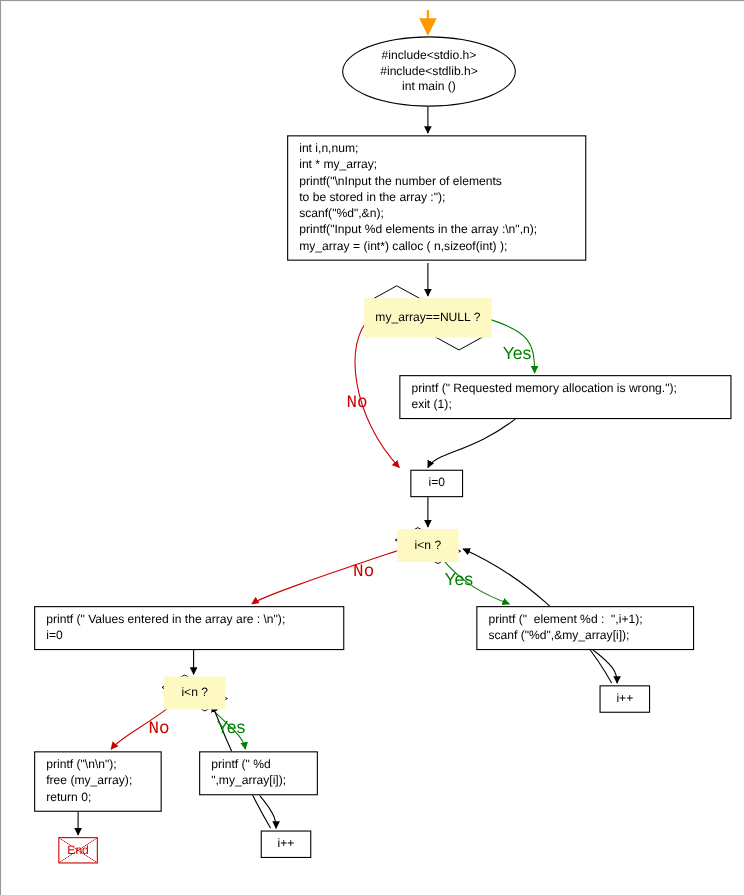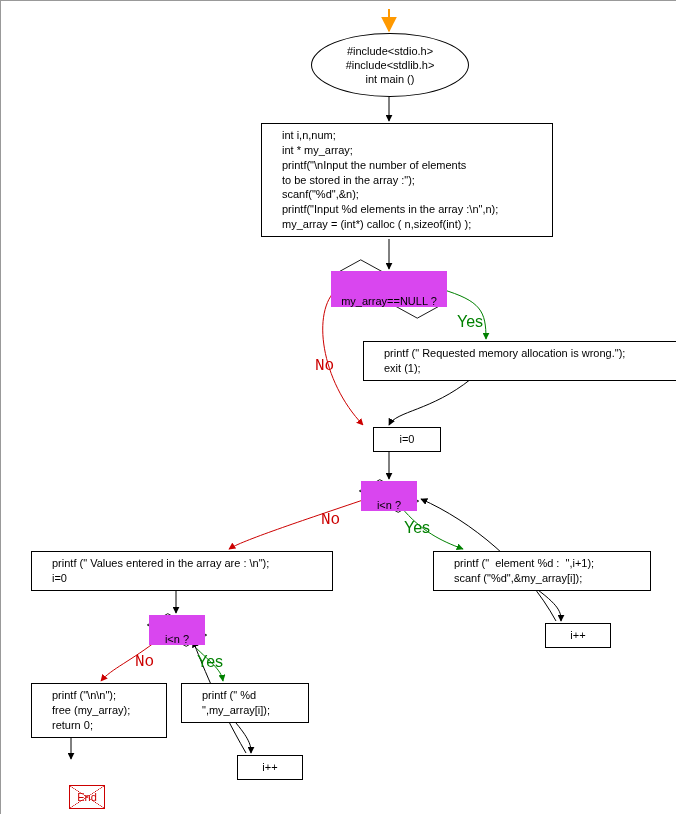--- a/index.html
+++ b/index.html
@@ -11,42 +11,42 @@
     color: #000;
     width: 676px;
     height: 814px;
     position: relative;
     border: 1px solid #999;
   }
   .node-rect {
     position: absolute;
     border: 1px solid #000;
     background: #fff;
-    padding: 4px 20px;
+    padding: 4px 10px;
     line-height: 1.35;
     white-space: pre;
   }
   .ellipse {
     position: absolute;
     border: 1px solid #000;
     border-radius: 50%;
     background: #fff;
     display: flex;
     align-items: center;
     justify-content: center;
     text-align: center;
     line-height: 1.3;
     white-space: pre;
   }
   .diamond {
     position: absolute;
-    background: #d946ef;
+    background: #fef9c3;
     text-align: center;
     display: flex;
-    align-items: flex-end;
+    align-items: center;
     justify-content: center;
     white-space: nowrap;
   }
   .diamond::before {
     content: "";
     position: absolute;
     inset: 0;
     border: 1px solid #000;
     transform: scaleY(0.55) rotate(45deg);
     background: #fff;
@@ -171,21 +171,21 @@
 
 <div class="node-rect" style="left:180px; top:682px; width:86px;">printf (" %d 
 ",my_array[i]);</div>
 
 <div class="node-rect" style="left:236px; top:754px; width:24px; text-align:center;">i++</div>
 
 <div class="node-rect" style="left:30px; top:682px; width:94px;">printf ("\n\n");
 free (my_array);
 return 0;</div>
 
-<div class="end-box" style="left:68px; top:760px;margin-top:24px;">
+<div class="end-box" style="left:52px; top:760px;">
   <span style="position:relative;z-index:2;">End</span>
 </div>
 
 <span class="lbl yes" style="left:456px; top:312px;">Yes</span>
 <span class="lbl no" style="left:314px; top:356px;">No</span>
 
 <span class="lbl yes" style="left:403px; top:518px;">Yes</span>
 <span class="lbl no" style="left:320px; top:510px;">No</span>
 
 <span class="lbl yes" style="left:196px; top:652px;">Yes</span>

